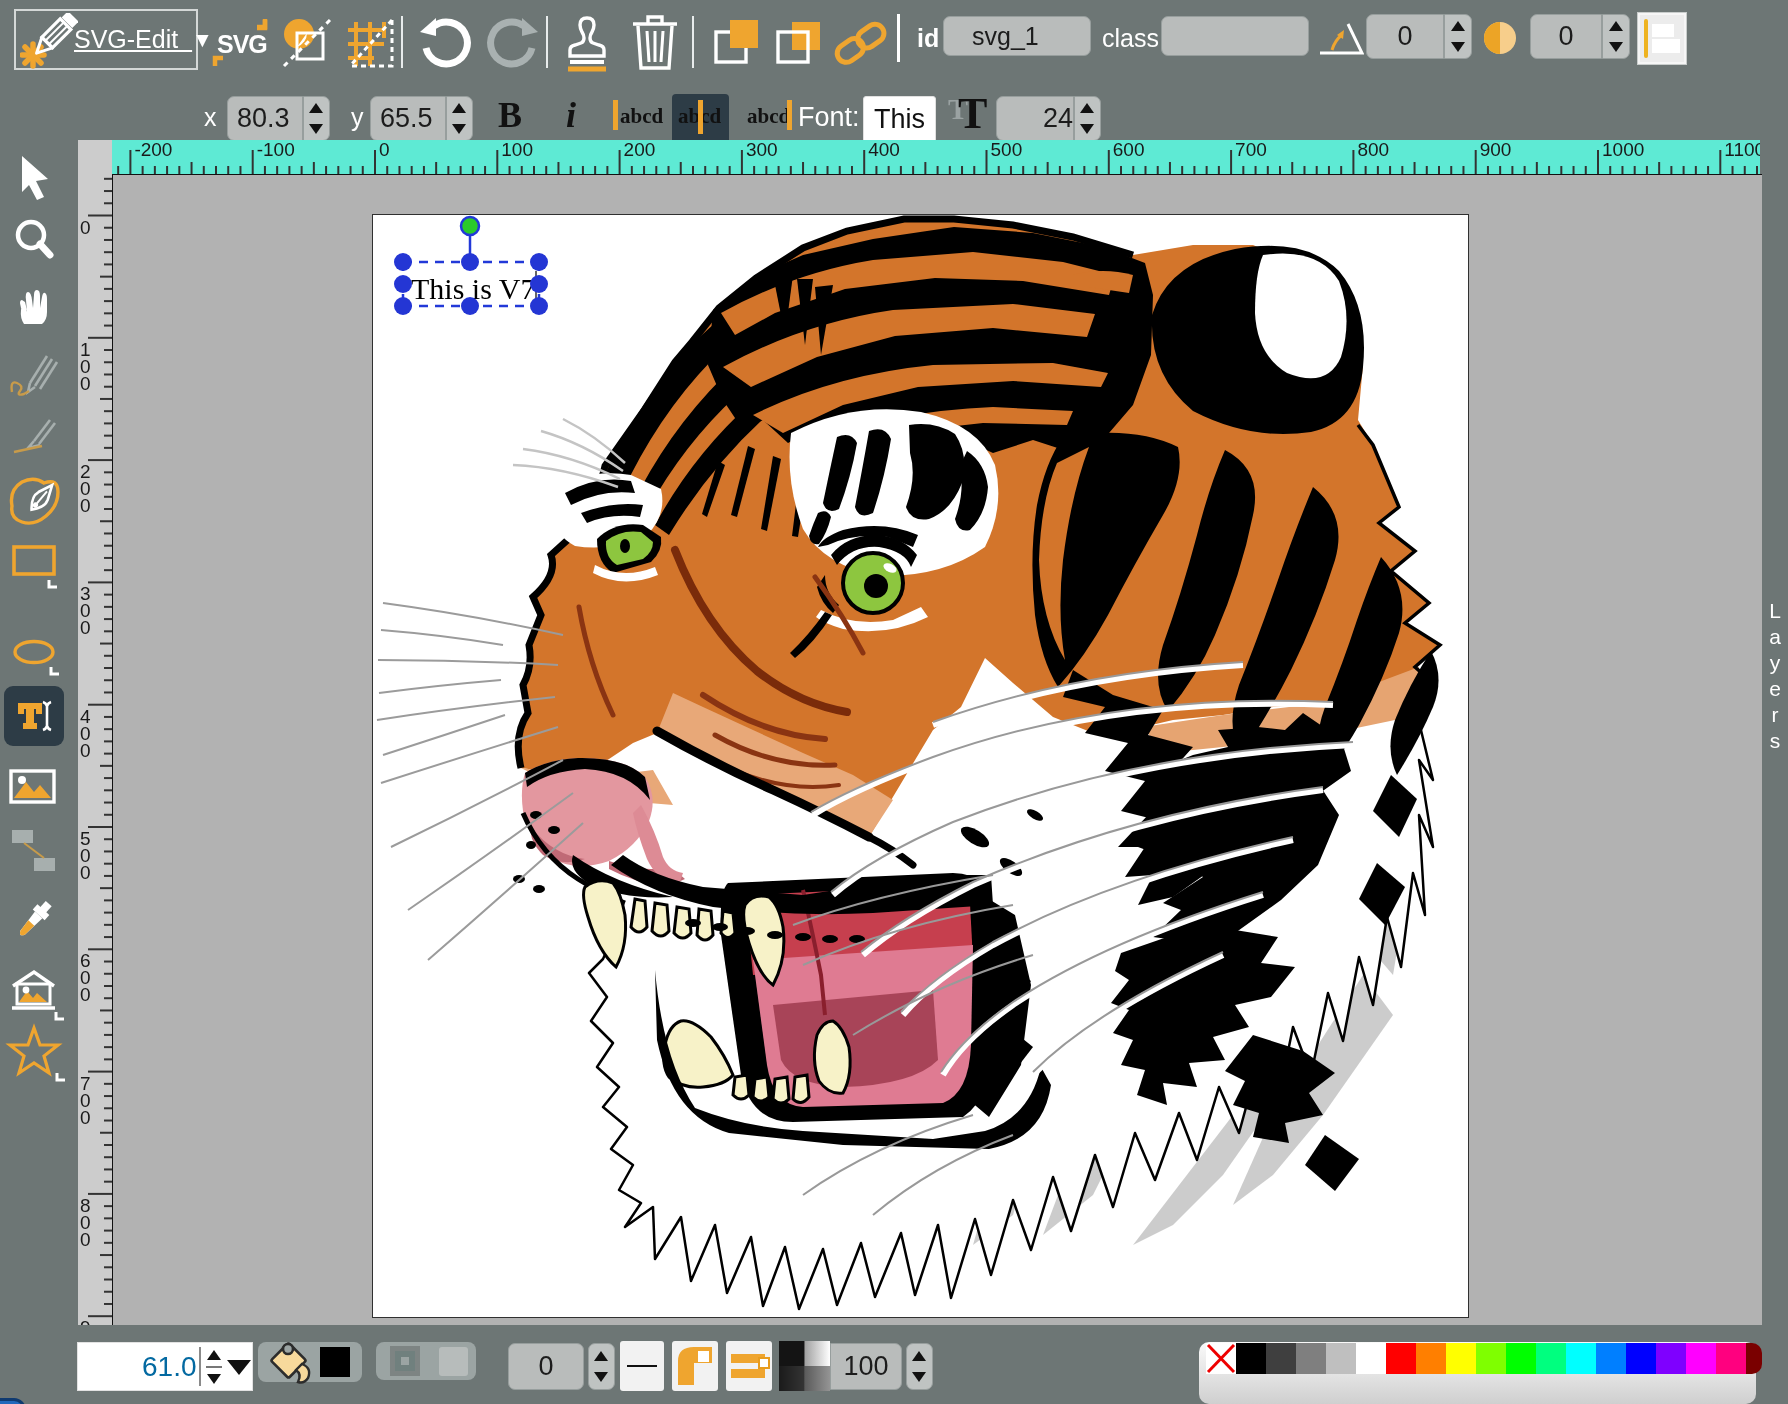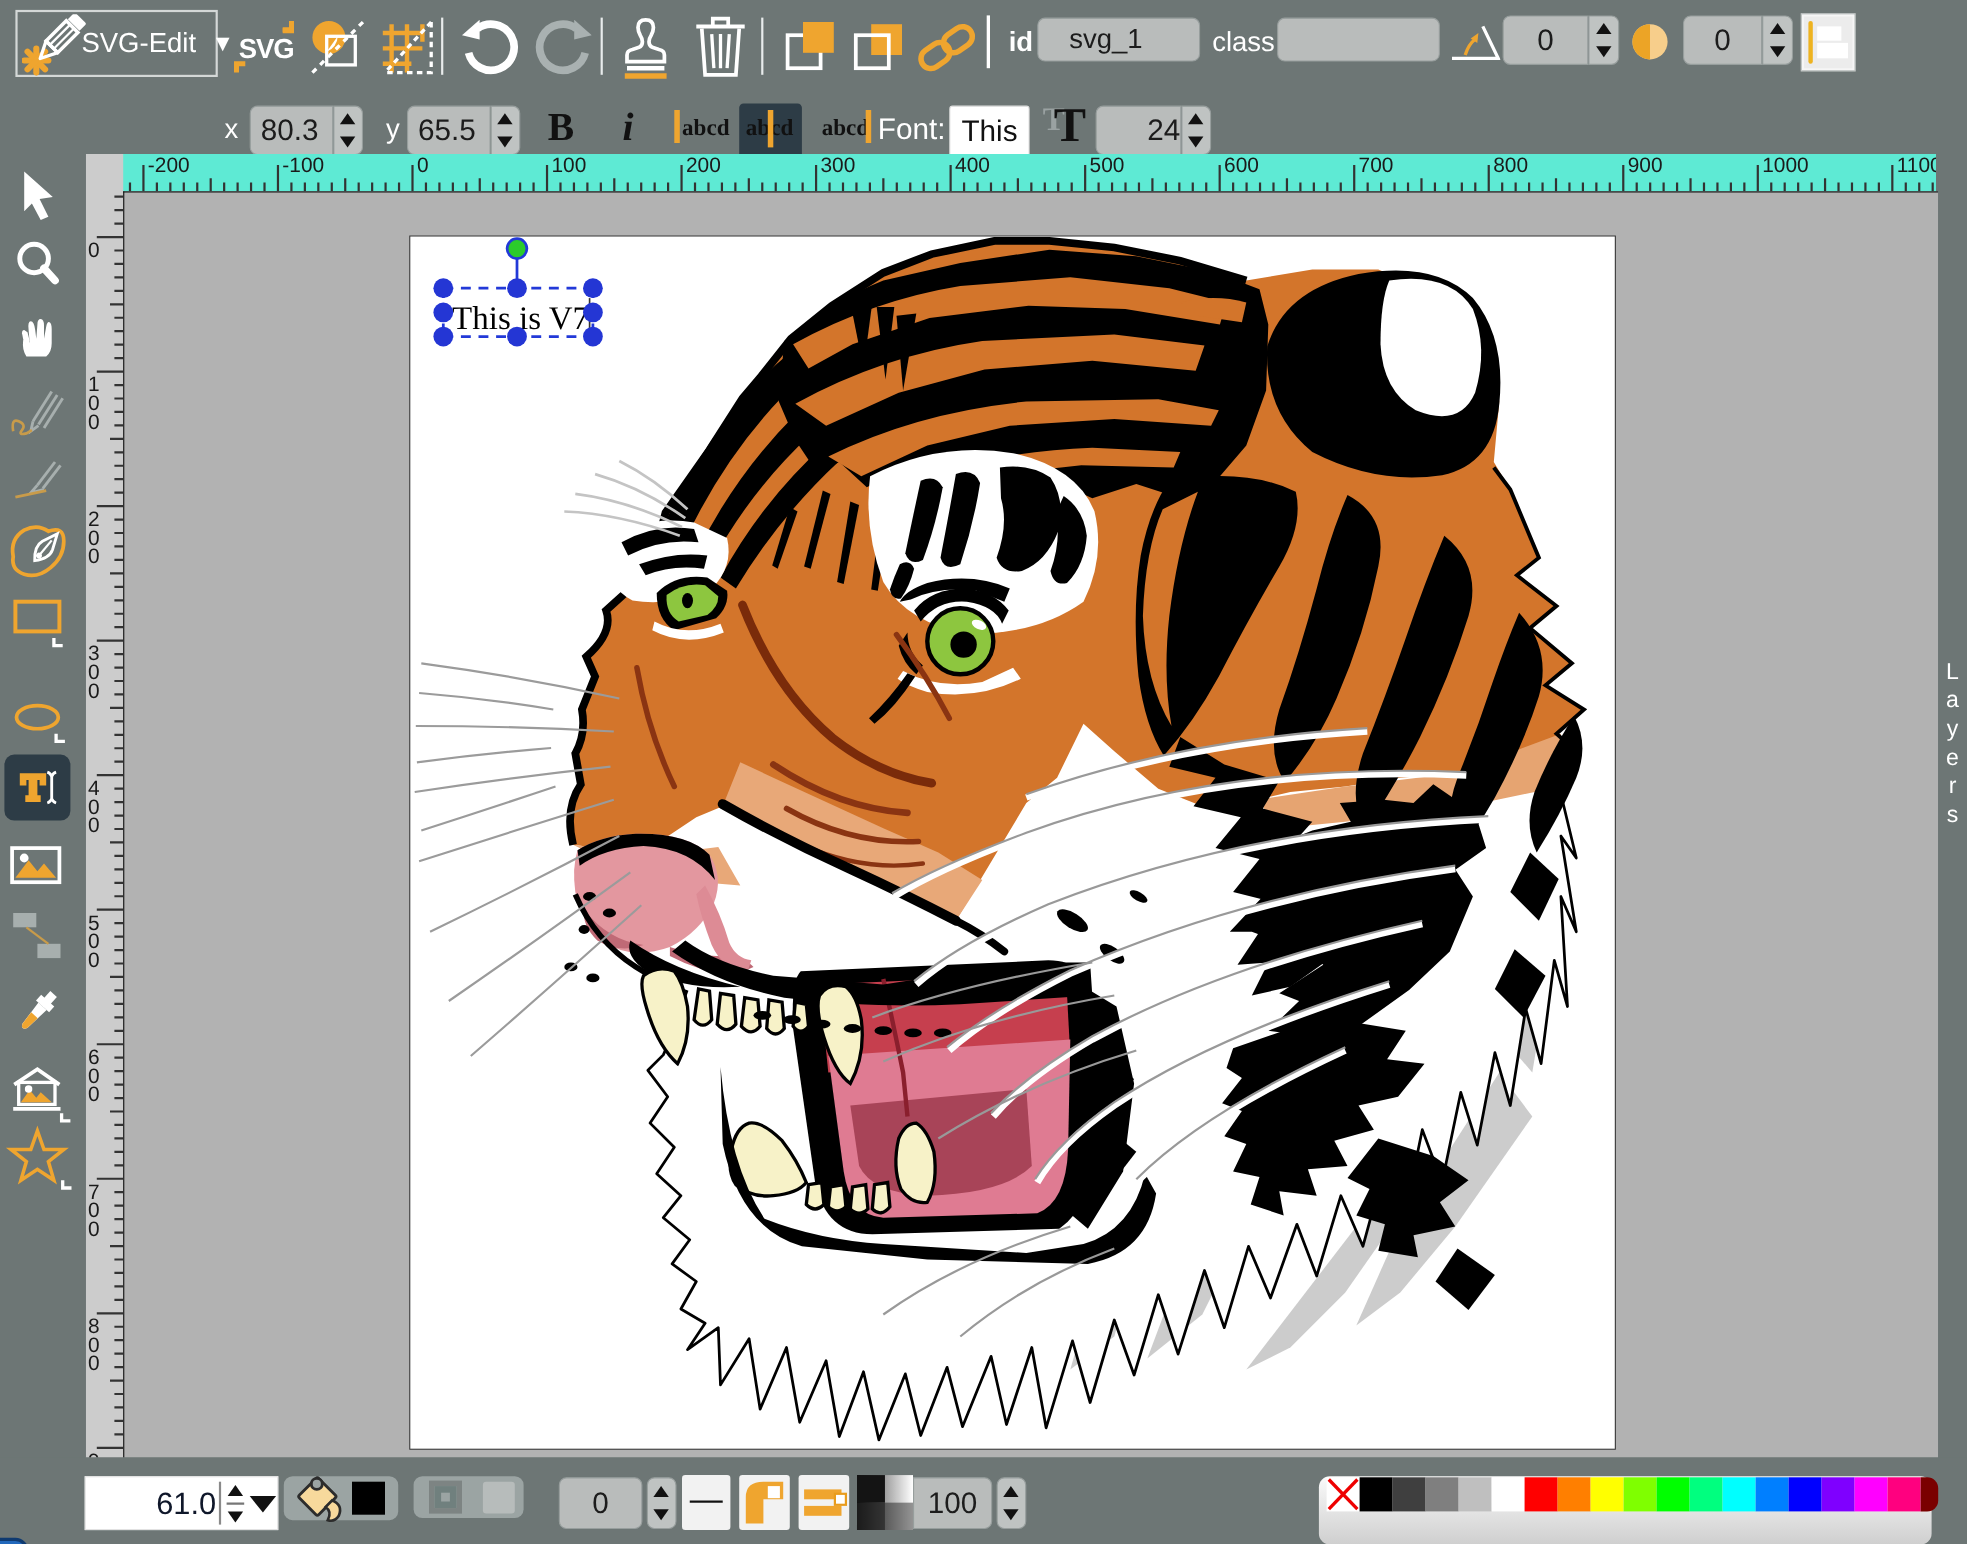--- a/index.html
+++ b/index.html
@@ -25,21 +25,21 @@
         <line x1="5" y1="50" x2="21" y2="34"></line>
       </g>
       <g transform="rotate(45 36 20)">
         <rect x="29" y="-4" width="15" height="9" fill="#fff"></rect>
         <rect x="29" y="7" width="15" height="26" fill="none" stroke="#fff" stroke-width="3.2"></rect>
         <line x1="34" y1="7" x2="34" y2="33" stroke="#fff" stroke-width="2"></line>
         <line x1="39" y1="7" x2="39" y2="33" stroke="#fff" stroke-width="2"></line>
         <path d="M29 33 L44 33 L36.5 48 Z" fill="none" stroke="#fff" stroke-width="3" stroke-linejoin="round"></path>
       </g>
     </svg>
-    <span style="color:#fff;font-size:25px;margin-left:58px;white-space:nowrap;">SVG-Edit&nbsp;&nbsp;</span>
+    <span style="color:#fff;font-size:25px;margin-left:58px;white-space:nowrap;text-decoration:underline;">SVG-Edit&nbsp;&nbsp;</span>
       <span style="color:#fff;font-size:21px;">▼</span>
   </div>
 
   <svg class="abs" style="left:211px;top:18px;" width="58" height="50" viewBox="0 0 58 50">
     <text x="6" y="35" font-size="25px" font-weight="bold" fill="#fff" font-family="Liberation Sans, sans-serif" letter-spacing="-1">SVG</text>
     <path d="M12 40 L4 40 L4 48" fill="none" stroke="#efa52f" stroke-width="4.5"></path>
     <path d="M46 10 L54 10 L54 2" fill="none" stroke="#efa52f" stroke-width="4.5" transform="rotate(180 50 6) scale(1) rotate(180 50 6)"></path>
     <path d="M46 9 L54 9 L54 1" fill="none" stroke="#efa52f" stroke-width="4.5"></path>
   </svg>
 
@@ -786,21 +786,21 @@
     <path d="M56 872 L56 879 L64 879" fill="none" stroke="#fff" stroke-width="3"></path>
 
     <path d="M34 888 L40 905 L58 905 L44 916 L49 933 L34 923 L19 933 L24 916 L10 905 L28 905 Z" fill="none" stroke="#efa52f" stroke-width="3.2" stroke-linejoin="miter"></path>
     <path d="M57 933 L57 940 L65 940" fill="none" stroke="#fff" stroke-width="3"></path>
   </svg>
   </div>
 
   <div class="abs" id="bottombar" style="left:0;top:1325px;width:1788px;height:79px;background:#6d7675;"></div>
 
   <div class="abs" style="left:77px;top:1342px;width:176px;height:49px;background:#fff;border:1px solid #e2e2e2;">
-    <span class="abs" style="left:64px;top:8px;font-size:28px;color:#0f172a;">61.0</span>
+    <span class="abs" style="left:64px;top:8px;font-size:28px;color:#0369a1;">61.0</span>
     <div class="abs" style="left:121px;top:4px;width:2px;height:39px;background:#8a8a8a;"></div>
     <svg class="abs" style="left:125px;top:4px;" width="22" height="40" viewBox="0 0 22 40">
         <path d="M11 3 L18 13 L4 13 Z" fill="#111"></path>
         <line x1="3" y1="20" x2="19" y2="20" stroke="#777" stroke-width="2"></line>
         <path d="M11 37 L18 27 L4 27 Z" fill="#111"></path>
       </svg>
     <svg class="abs" style="left:148px;top:16px;" width="26" height="17" viewBox="0 0 26 17">
         <path d="M1 1 L25 1 L13 16 Z" fill="#111"></path>
       </svg>
   </div>

